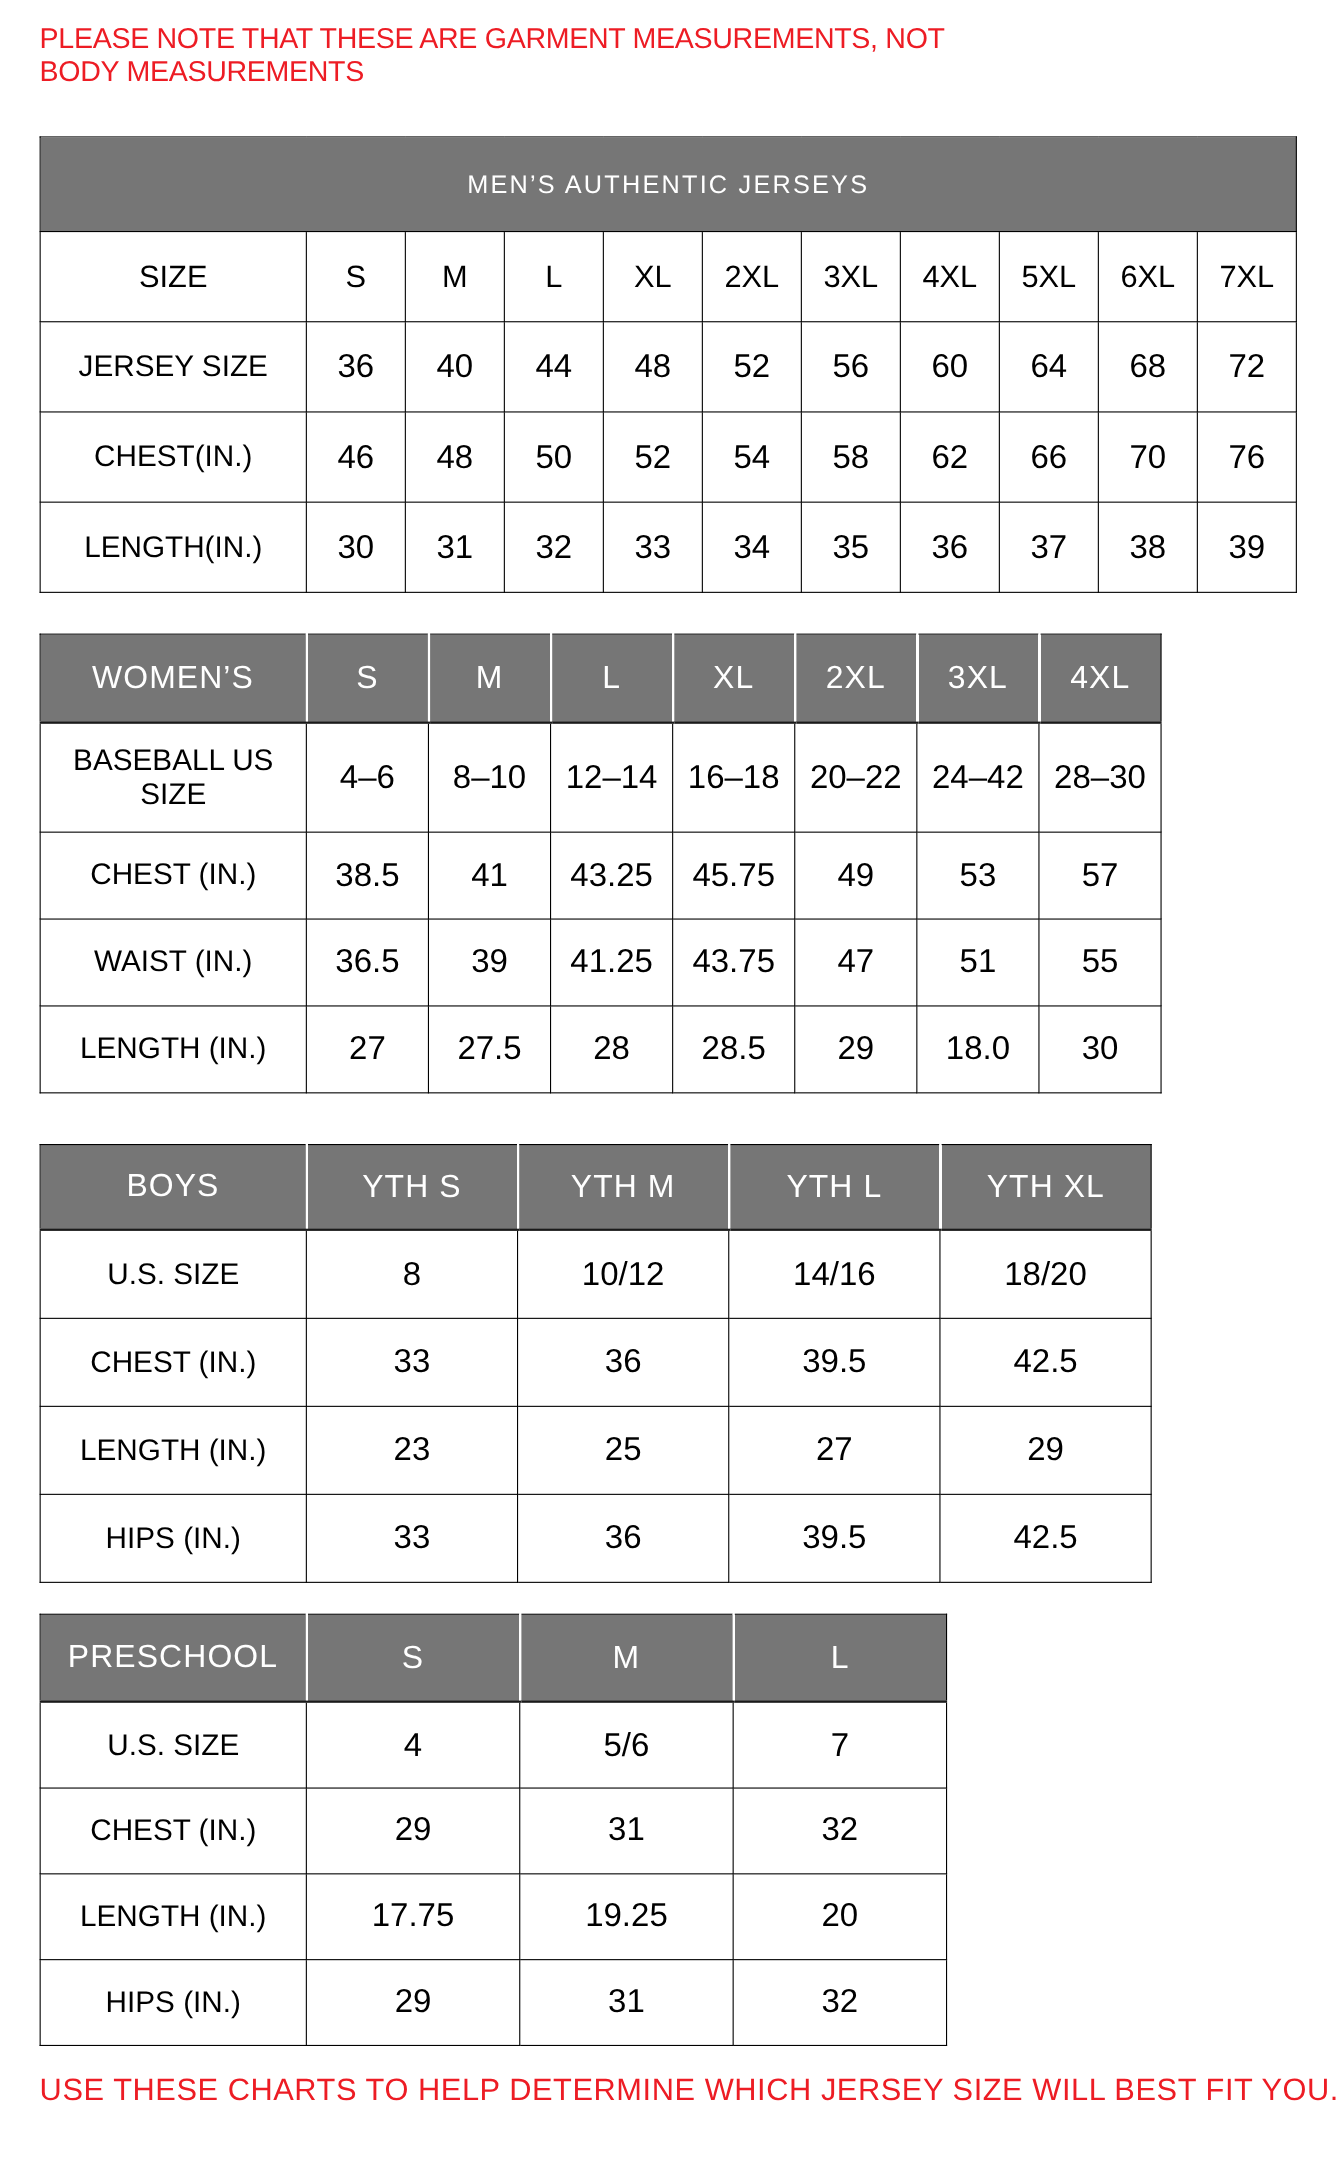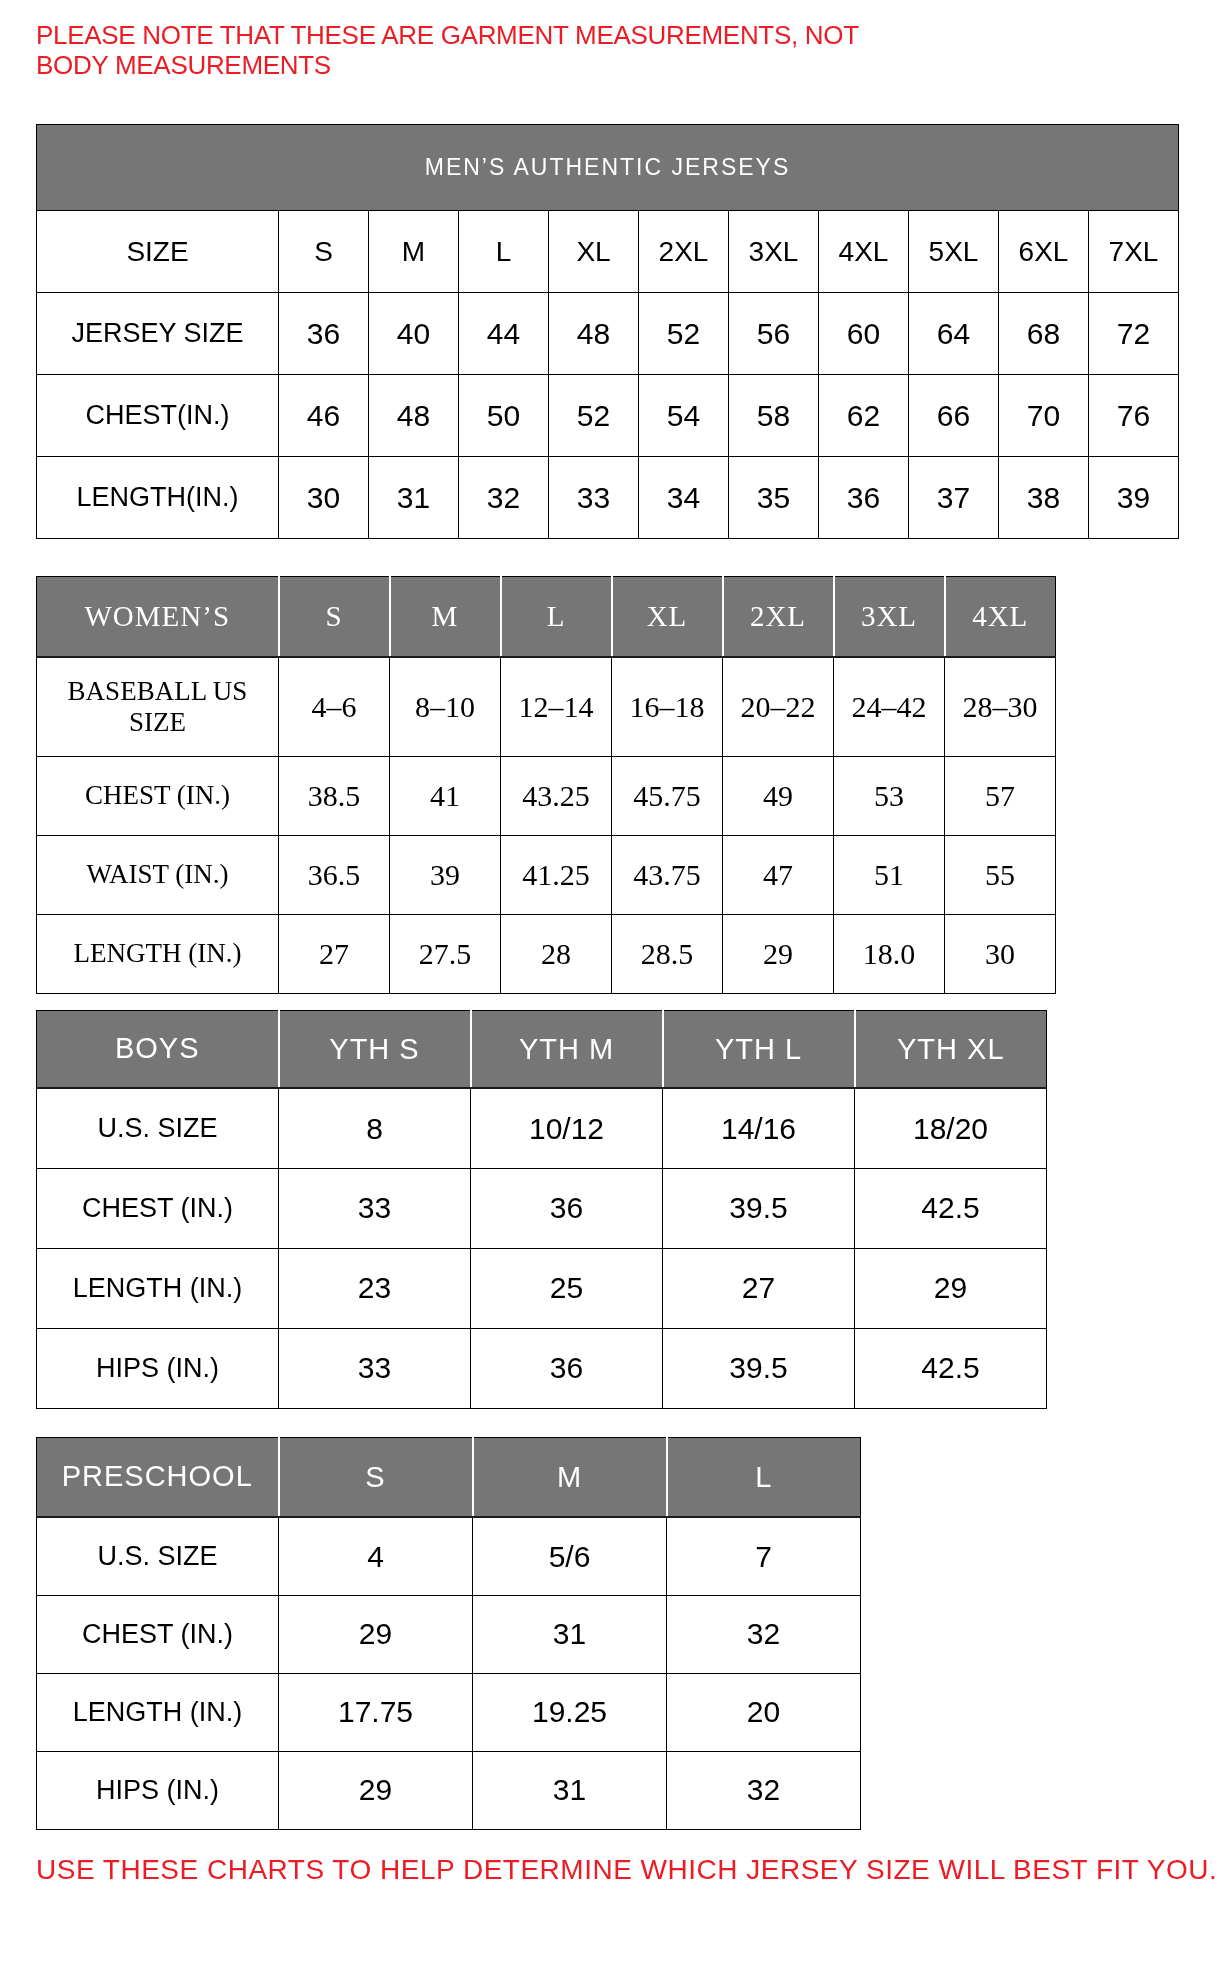--- a/index.html
+++ b/index.html
@@ -9,21 +9,21 @@
   .page{ padding:20px 20px 34px 36px; }
 
   .title{ margin:8px 0 10px; font-size:54px; font-weight:bold; white-space:nowrap; }
   .title .squeeze{ display:inline-block; transform:scaleX(.78); transform-origin:0 60%; letter-spacing:-1px; }
 
   .note{ color:var(--red,#ED1C24); font-size:26px; line-height:1.16; width:880px;
          margin:0 0 44px 0; letter-spacing:-0.3px; }
 
   .tblwrap{ margin:0; }
   #wrap-mens{ margin-bottom:37px; }
-  #wrap-womens{ margin-bottom:16px;font-family:Liberation Serif, serif; }
+  #wrap-womens{ margin-bottom:46px; }
   #wrap-boys{ margin-bottom:28px; }
 
   table.tbl{ border-collapse:collapse; table-layout:fixed; border:1px solid var(--line,#000); }
   .tbl td{ border:1px solid var(--line,#000); text-align:center; vertical-align:middle;
            font-size:30px; overflow:hidden; }
   .tbl tr.banner td{ background:var(--gray,#767676); color:#fff; font-size:23px; letter-spacing:2px; }
   .tbl tr.cols td{ font-size:28px; }
   .tbl tr.ghdr td{ background:var(--gray,#767676); color:#fff; font-size:29px;
                    border-left:2px solid #fff; border-bottom:2px solid #1a1a1a; letter-spacing:1px; }
   .tbl tr.ghdr td:first-child{ border-left:1px solid var(--line,#000); }

